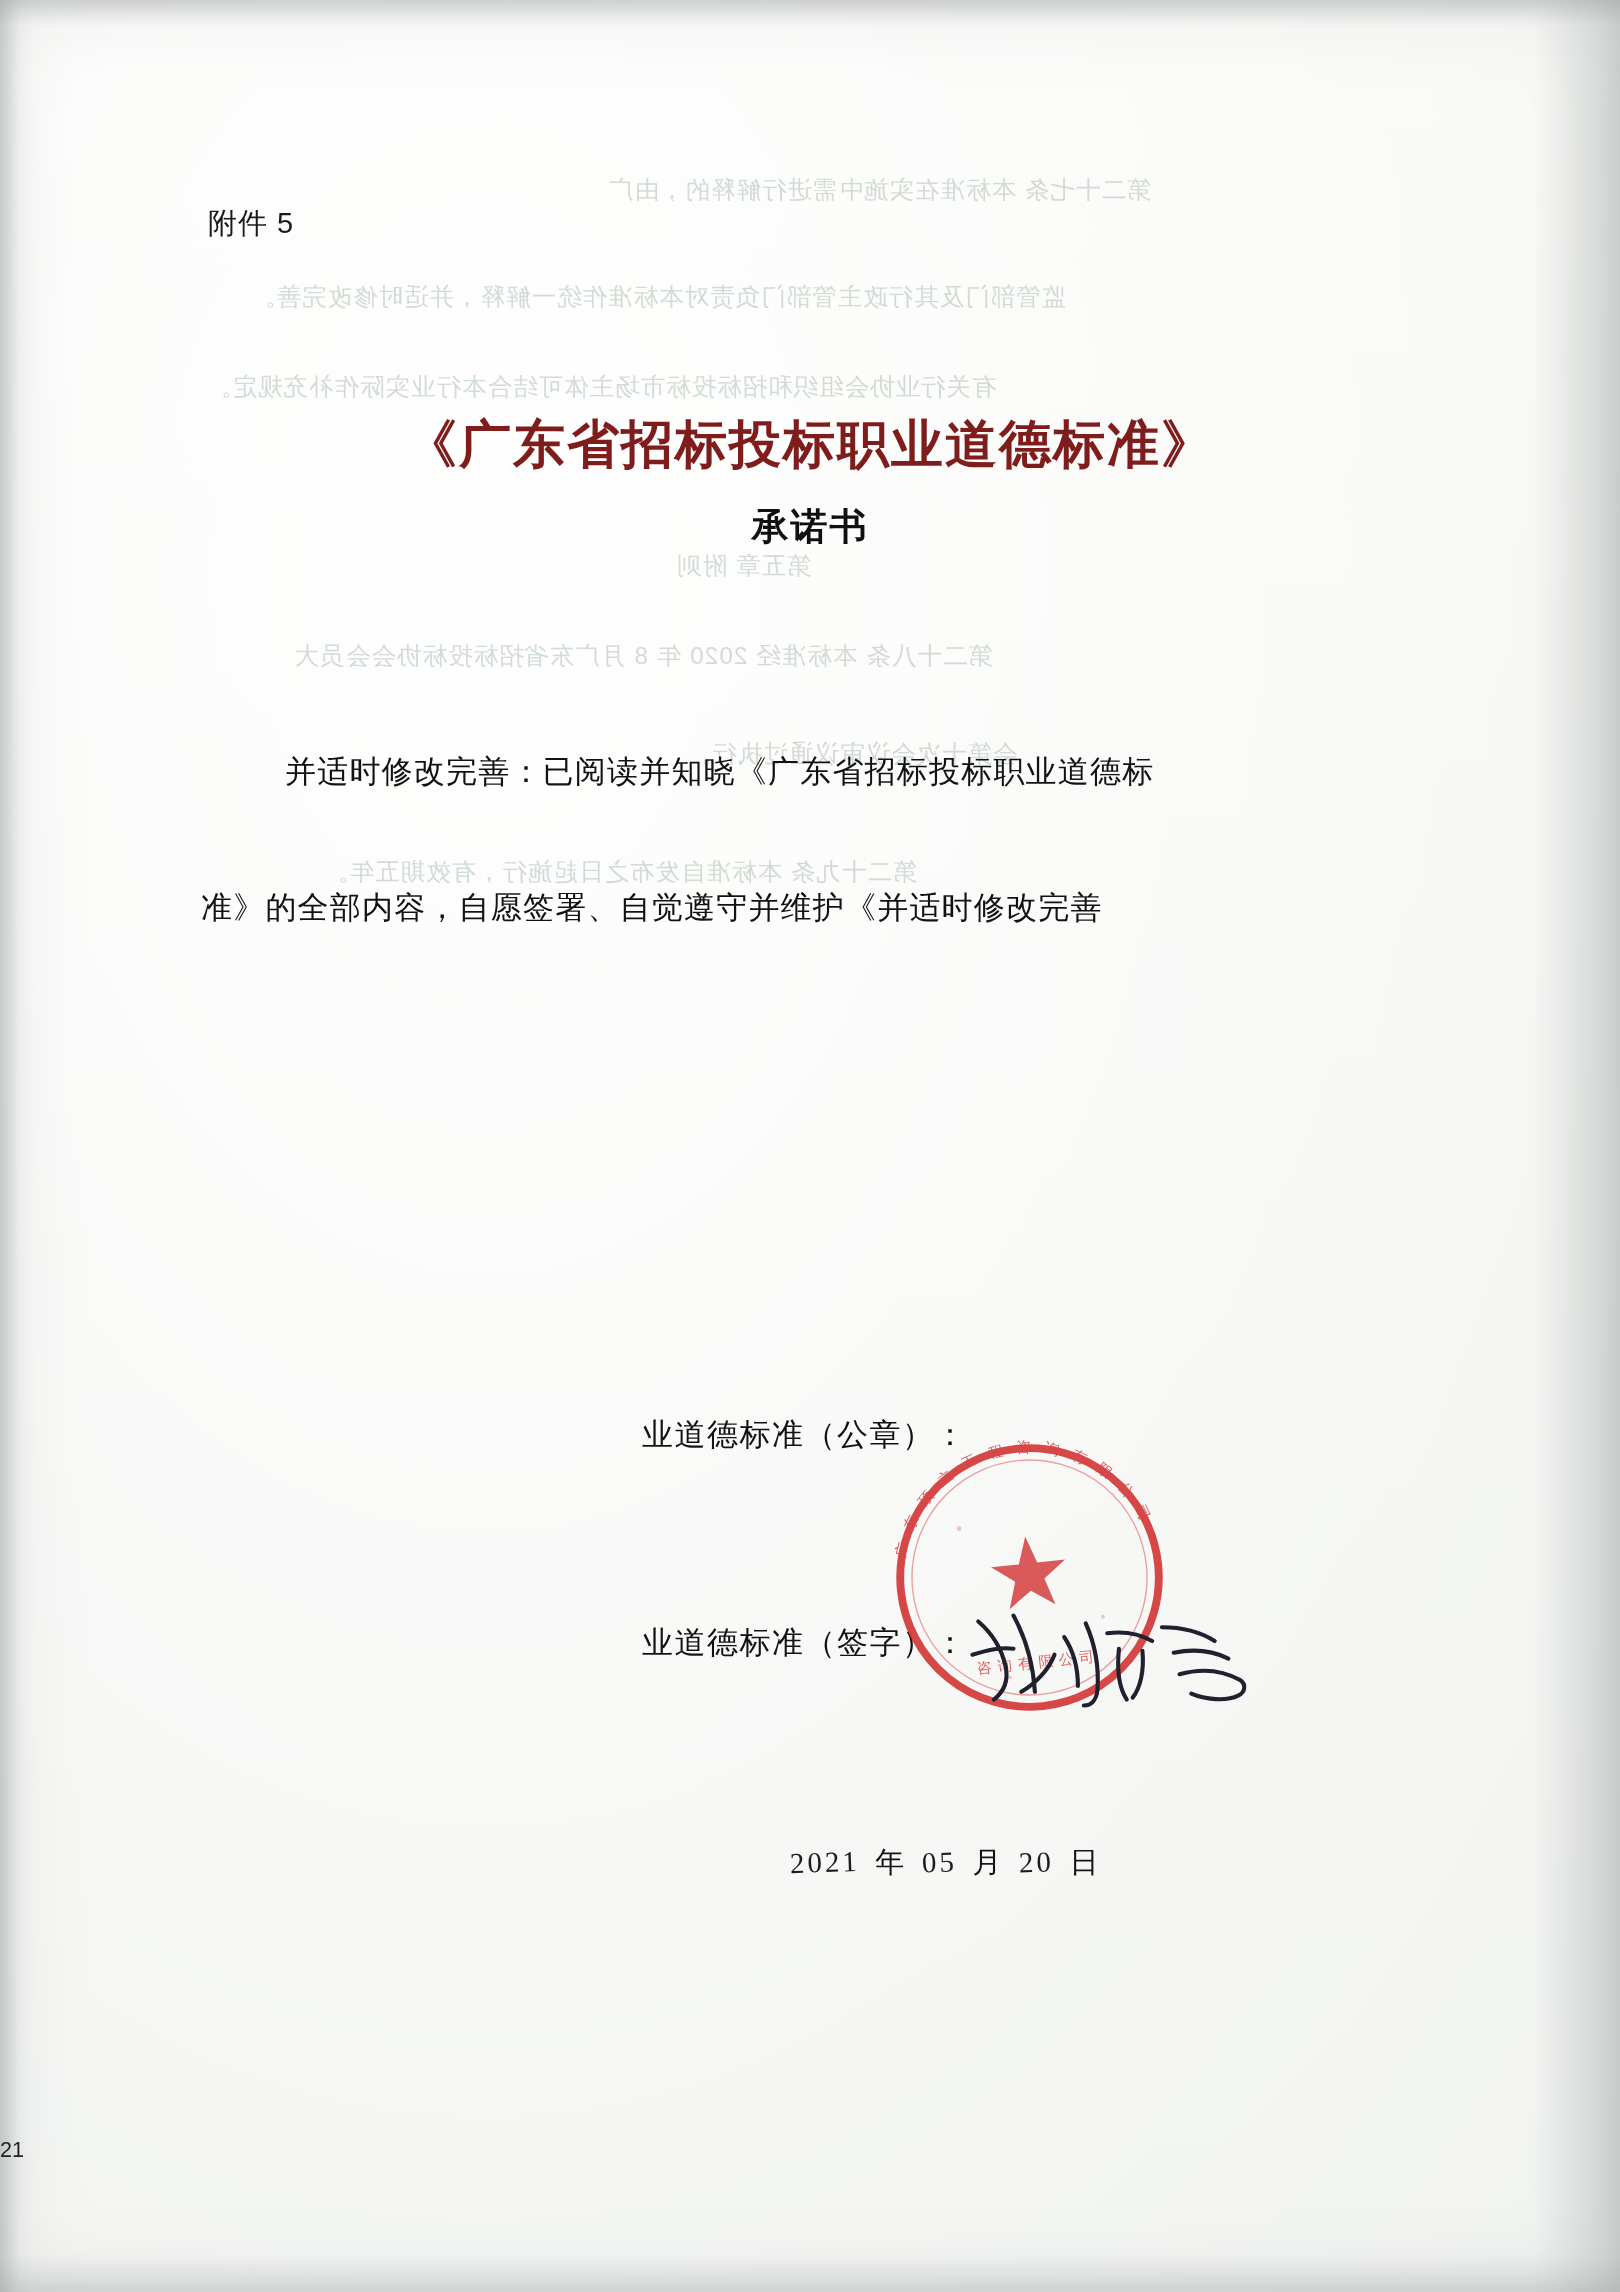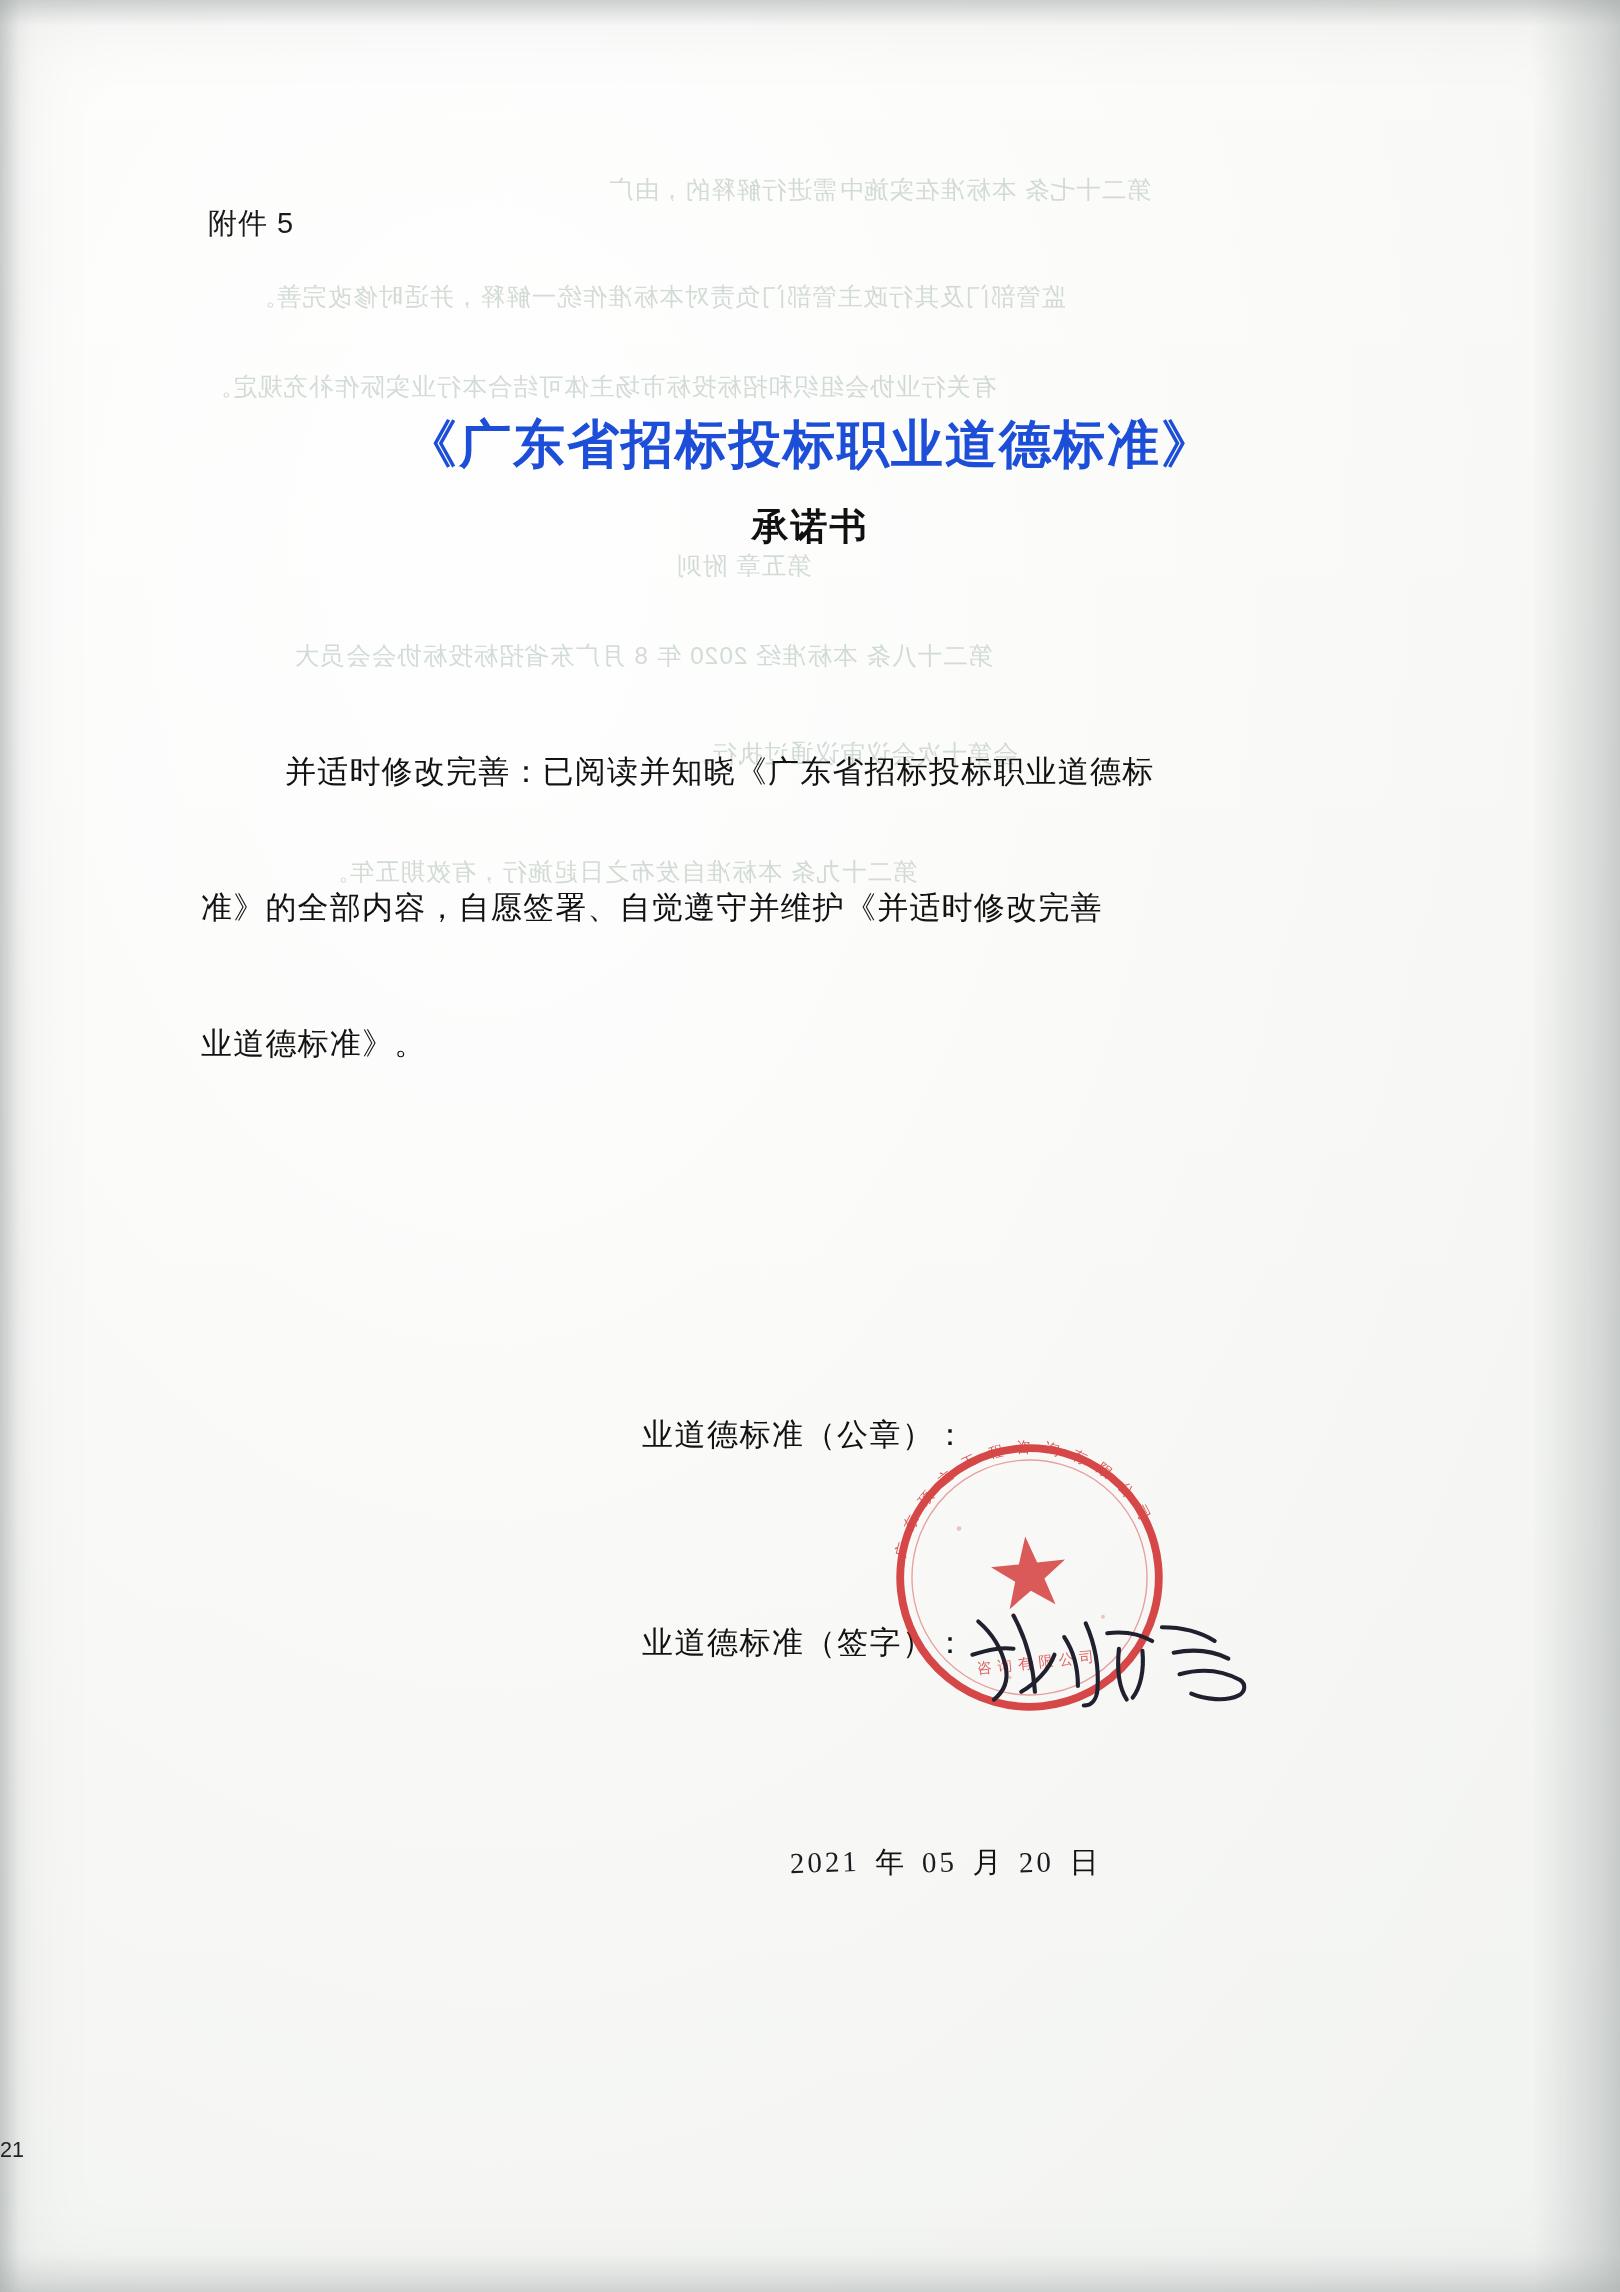--- a/index.html
+++ b/index.html
@@ -96,21 +96,21 @@
   }
   .doc-title {
     position: absolute;
     left: 0;
     right: 0;
     top: 410px;
     text-align: center;
     font-size: 52px;
     font-weight: bold;
     letter-spacing: 2px;
-    color: #1d4ed8;
+    color: #7f1d1d;
   }
   .doc-subtitle {
     position: absolute;
     left: 0;
     right: 0;
     top: 502px;
     text-align: center;
     font-size: 37px;
     font-weight: bold;
     letter-spacing: 2px;
@@ -222,21 +222,20 @@
   <div class="content">
 
     <div class="attach-label">附件 5</div>
 
     <div class="doc-title">《广东省招标投标职业道德标准》</div>
     <div class="doc-subtitle">承诺书</div>
 
     <div class="body-block">
       <div class="indent">并适时修改完善：已阅读并知晓《广东省招标投标职业道德标</div>
       <div>准》的全部内容，自愿签署、自觉遵守并维护《并适时修改完善</div>
-      <div>业道德标准》。</div>
     </div>
 
     <div class="sign-unit">业道德标准（公章）：</div>
     <div class="sign-rep">业道德标准（签字）：</div>
 
     <div class="date-row">
       <span class="num">2021</span>
       <span class="unit">年</span>
       <span class="num">05</span>
       <span class="unit">月</span>

